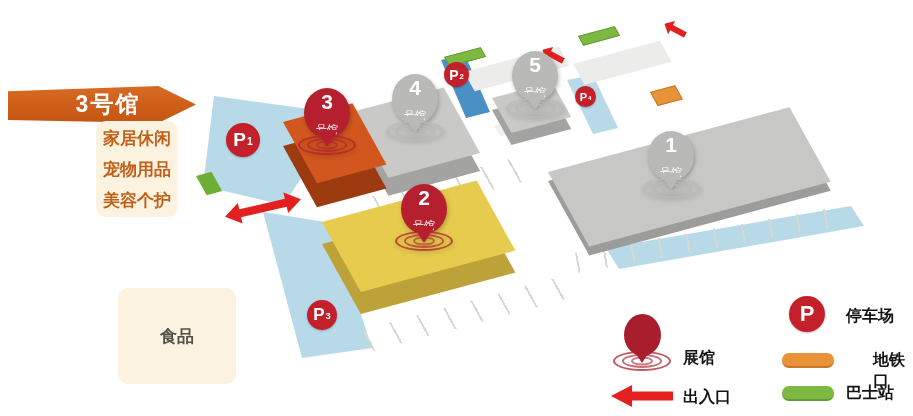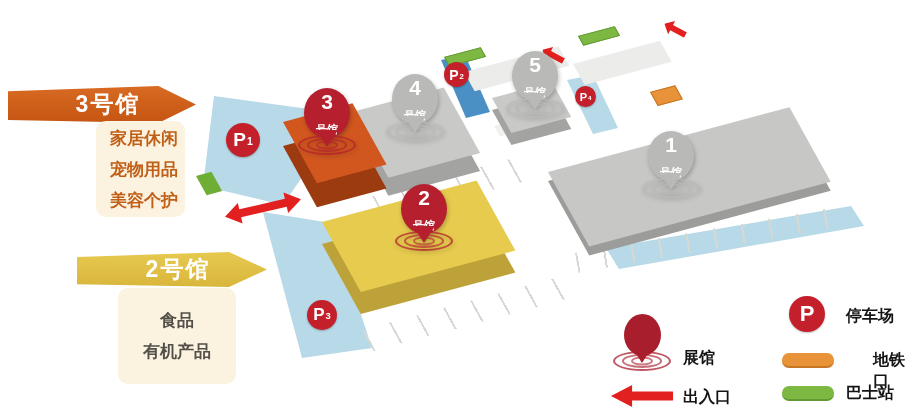--- a/index.html
+++ b/index.html
@@ -18,21 +18,21 @@
   
   .pin { position:absolute; width:56px; display:flex; flex-direction:column;
          align-items:center; z-index:6; filter: drop-shadow(1px 2px 2px rgba(0,0,0,.25)); }
   .pin-head { width:46px; height:50px; border-radius:50%; background:var(--pc);
               color:#fff; display:flex; flex-direction:column; align-items:center;
               justify-content:center; position:relative; z-index:2; }
   .pin-tail { width:0; height:0; border:11px solid transparent;
               border-top:17px solid var(--pc); border-bottom:0; margin-top:-8px;
               position:relative; z-index:2; }
   .pin-num { font-size:21px; font-weight:bold; line-height:1.05; }
-  .pin-suffix { font-size:11px; font-weight:bold; line-height:1; margin-top:11px; }
+  .pin-suffix { font-size:11px; font-weight:normal; line-height:1; margin-top:11px; }
   .ripples { position:absolute; left:50%; top:57px; width:0; height:0; z-index:1; }
   .rip { position:absolute; left:50%; top:50%; transform:translate(-50%,-50%);
          border:2px solid var(--pc); border-radius:50%; background:transparent; }
   .rip.r1 { width:54px; height:16px; opacity:.75; }
   .rip.r2 { width:36px; height:10px; opacity:.65; }
   .rip.r3 { width:18px; height:5px;  opacity:.6; }
   .pin.small { width:46px; }
   .pin.small .pin-head { width:37px; height:42px; }
   .pin.small .pin-tail { border-width:9px; border-top-width:14px; margin-top:-7px; }
   .pin.small .ripples { top:47px; }
@@ -176,32 +176,28 @@
     <div class="pin-head">
         <span class="pin-num">2</span>
         <span class="pin-suffix">号馆</span>
       </div>
     <div class="pin-tail"></div>
   </div>
 
   <div class="banner" style="left:8px; top:86px; width:188px; height:37px; background:linear-gradient(#d86a22,#c55512);">
       <span>3号馆</span>
     </div>
-  <div class="callout-box" style="left:96px; top:121px; width:82px; height:96px; color:#c06018;padding-left:7px;">
+  <div class="callout-box" style="left:96px; top:121px; width:82px; height:96px; color:#c06018;">
     <span>家居休闲</span>
     <span>宠物用品</span>
     <span>美容个护</span>
   </div>
 
-  <div class="banner" style="left:77px; top:252px; width:190px; height:35px; background:linear-gradient(#e7c94f,#d9b63c);">
-      <span>2号馆</span>
-    </div>
   <div class="callout-box" style="left:118px; top:288px; width:118px; height:96px; color:#53504a;">
     <span>食品</span>
-    <span>有机产品</span>
   </div>
 
   <div class="pin small" style="left:619px; top:314px; --pc:#a91e2c; filter:none;">
     <div class="ripples">
         <i class="rip r1"></i>
         <i class="rip r2"></i>
         <i class="rip r3"></i>
       </div>
     <div class="pin-head"></div>
     <div class="pin-tail"></div>

